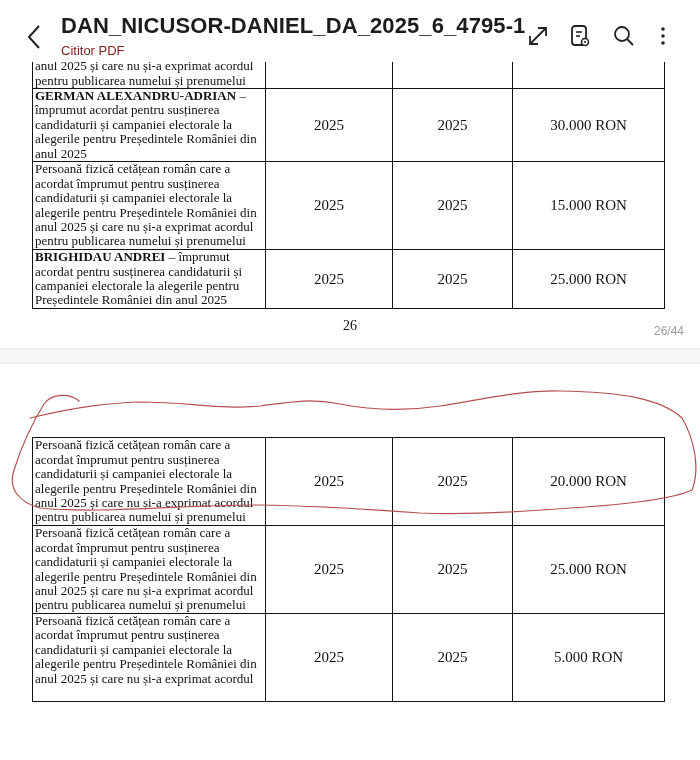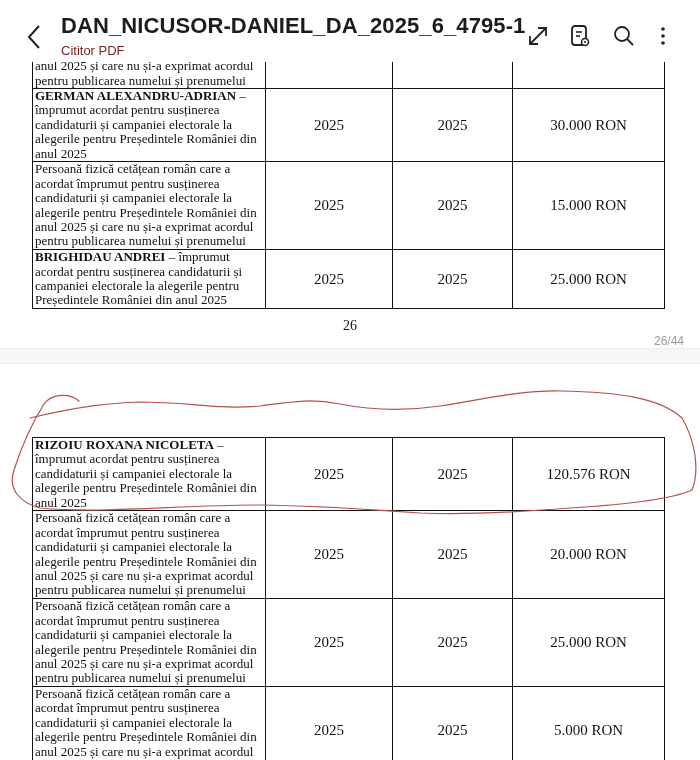--- a/index.html
+++ b/index.html
@@ -8,21 +8,21 @@
   .back { position:absolute; left:22px; top:22px; width:26px; height:30px; }
   .title { position:absolute; left:61px; top:13px; font-family:"Liberation Sans", sans-serif; font-weight:bold; font-size:22px; color:#1c1c1c; letter-spacing:0.1px; white-space:nowrap; }
   .subtitle { position:absolute; left:61px; top:43px; font-family:"Liberation Sans", sans-serif; font-size:13px; color:#7f1d1d; }
   .ic { position:absolute; top:24px; width:24px; height:24px; }
   table.doc { border-collapse:collapse; position:absolute; left:32px; width:632px; table-layout:fixed;padding-left:14px; }
   table.doc td { border:1.4px solid #111; font-size:13px; line-height:14.4px; color:#111; padding:0 2px; vertical-align:middle; }
   table.doc td.desc { text-align:left; }
   table.doc td.num { text-align:center; font-size:15px; }
   table.doc td b { font-weight:bold;text-align:center; }
   .pnum { position:absolute; left:0; width:700px; text-align:center; font-weight:normal; font-size:14px; top:318px; color:#111; }
-  .pcounter { position:absolute; right:16px; top:334px; font-family:"Liberation Sans", sans-serif; font-size:12px; color:#9a9a9a; }
+  .pcounter { position:absolute; right:16px; top:324px; font-family:"Liberation Sans", sans-serif; font-size:12px; color:#9a9a9a; }
   .sep { position:absolute; left:0; top:348px; width:700px; height:14px; background:#f6f6f6; border-top:1px solid #eeeeee; border-bottom:1px solid #eeeeee; }
   svg.ink { position:absolute; left:0; top:0; width:700px; height:760px; pointer-events:none; z-index:4; }
 </style>
 </head>
 <body>
 
 <div class="appbar">
   <div class="back">
     <svg width="26" height="30" viewBox="0 0 26 30">
       <polyline points="17,4 7,15 17,26" fill="none" stroke="#222" stroke-width="2"></polyline>
@@ -108,26 +108,20 @@
 
 <div>
   <table class="doc" style="top:437px;">
     <colgroup>
         <col style="width:233px">
         <col style="width:127px">
         <col style="width:120px">
         <col style="width:152px">
       </colgroup>
     <tbody>
-        <tr style="height:73px;">
-      <td class="desc"><b>RIZOIU ROXANA NICOLETA</b><span> – împrumut acordat pentru susținerea candidaturii și campaniei electorale la alegerile pentru Președintele României din anul 2025</span></td>
-      <td class="num">2025</td>
-      <td class="num">2025</td>
-      <td class="num">120.576 RON</td>
-    </tr>
     <tr style="height:88px;">
       <td class="desc"><span>Persoană fizică cetățean român care a acordat împrumut pentru susținerea candidaturii și campaniei electorale la alegerile pentru Președintele României din anul 2025 și care nu și-a exprimat acordul pentru publicarea numelui și prenumelui</span></td>
       <td class="num">2025</td>
       <td class="num">2025</td>
       <td class="num">20.000 RON</td>
     </tr>
     <tr style="height:88px;">
       <td class="desc"><span>Persoană fizică cetățean român care a acordat împrumut pentru susținerea candidaturii și campaniei electorale la alegerile pentru Președintele României din anul 2025 și care nu și-a exprimat acordul pentru publicarea numelui și prenumelui</span></td>
       <td class="num">2025</td>
       <td class="num">2025</td>

